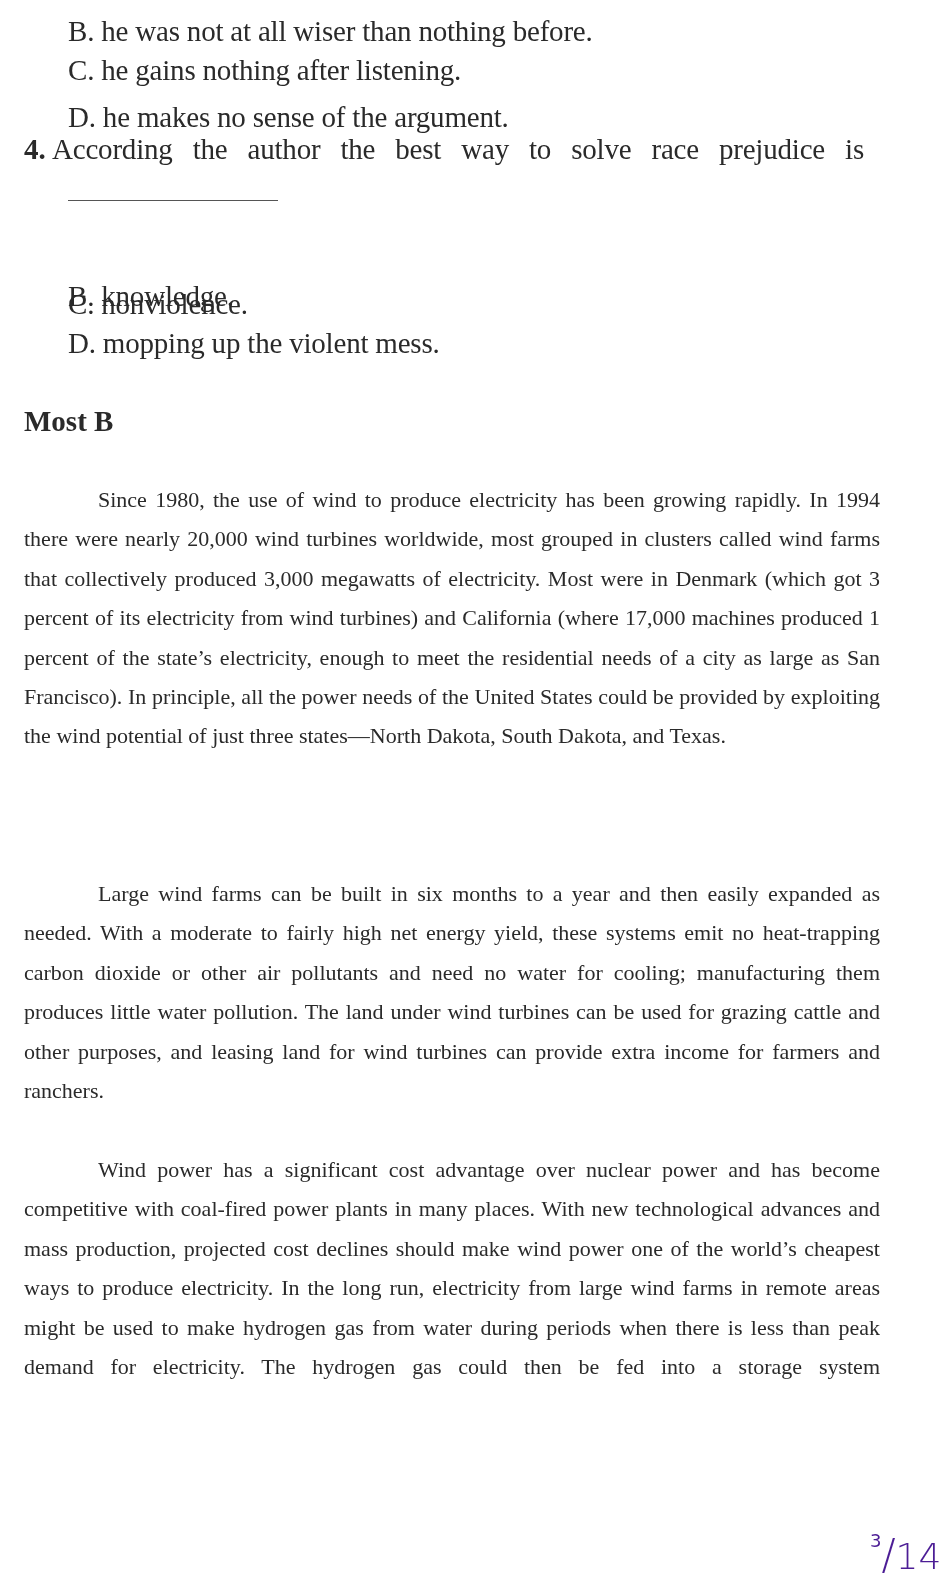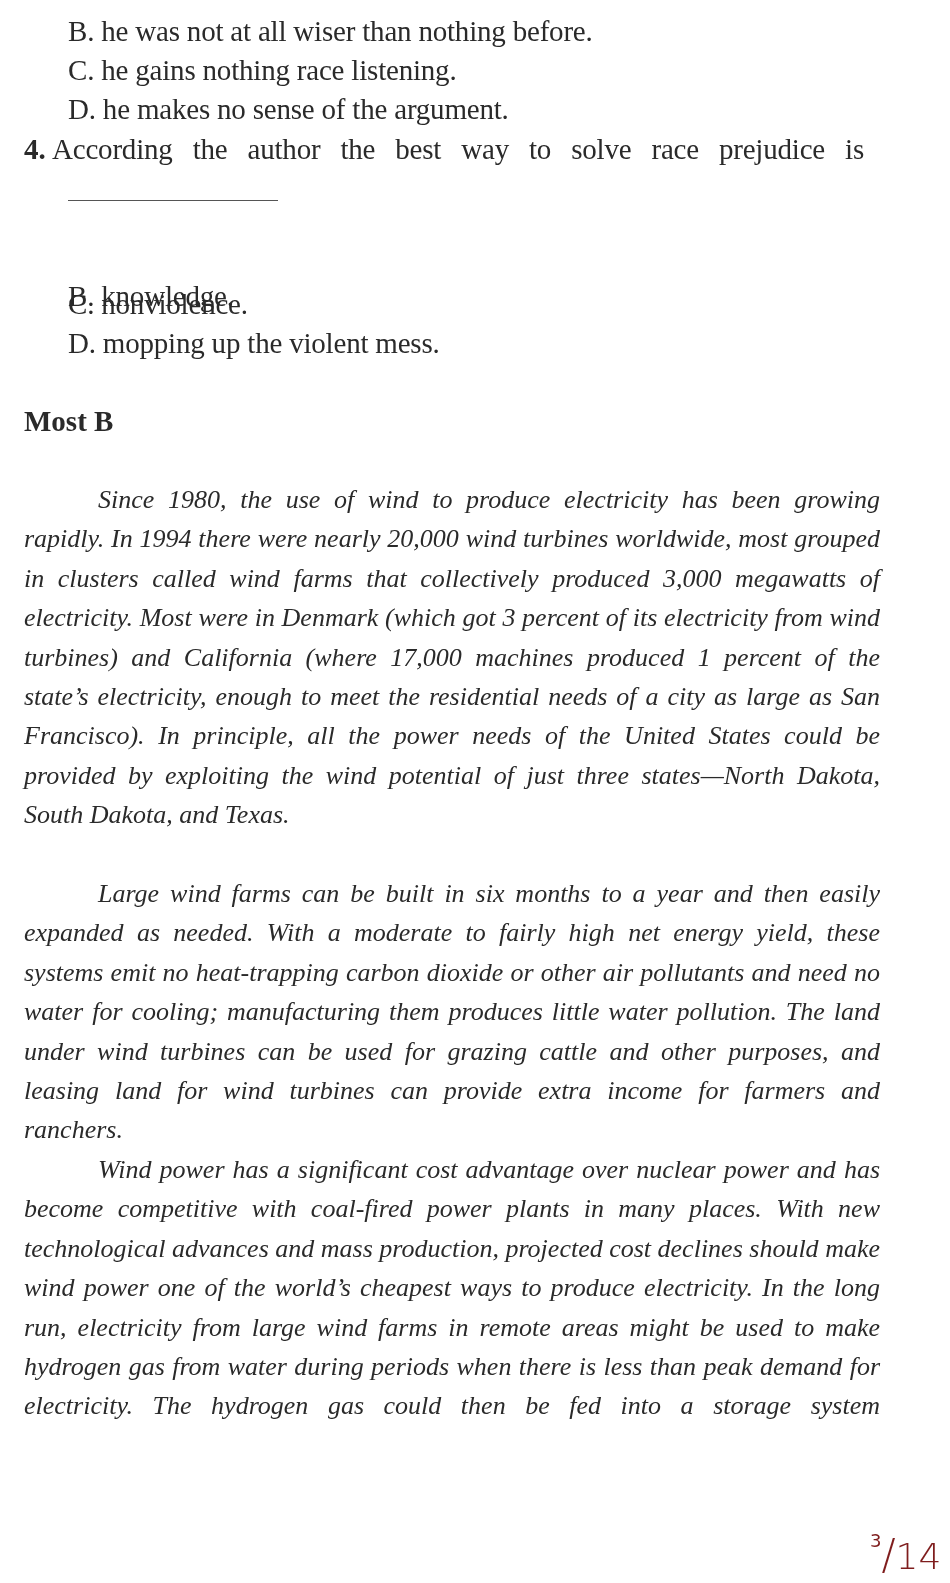--- a/index.html
+++ b/index.html
@@ -17,46 +17,46 @@
     .qnum { position: absolute; left: 24px; font-weight: bold; font-size: 29px; line-height: 39px; }
     .q-text { left: 52px; width: 812px; text-align: justify; text-align-last: justify; white-space: normal; }
     .blank {
       position: absolute; left: 68px; top: 200px; width: 210px; height: 0;
       border-top: 1.5px solid #555;
     }
     .section-title {
       position: absolute; left: 24px; top: 402px; font-size: 29px; line-height: 39px; font-weight: bold;
     }
     .para {
-      position: absolute; left: 24px; width: 856px; font-size: 26px; line-height: 39.4px;
-      text-align: justify; text-indent: 74px; margin: 0; font-style: italic;
+      position: absolute; left: 24px; width: 856px; font-size: 22px; line-height: 39.4px;
+      text-align: justify; text-indent: 74px; margin: 0;
     }
     .para-last-partial { text-align-last: justify; }
     .page-number {
       position: absolute; left: 870px; top: 1530px; font-family: "DejaVu Sans", sans-serif;
-      color: #7f1d1d;
+      color: #4c1d95;
     }
     .page-number .cur { font-size: 18px; vertical-align: top; }
     .page-number .slash { font-size: 42px; font-weight: 200; }
     .page-number .tot { font-size: 36px; font-weight: 200; }
   </style>
 </head>
 <body>
 
 <div class="page">
 
   <div class="line opt" style="top:12px;">
     <span>B.</span>
     <span>he was not at all wiser than nothing before.</span>
   </div>
   <div class="line opt" style="top:51px;">
     <span>C.</span>
-    <span>he gains nothing race listening.</span>
+    <span>he gains nothing after listening.</span>
   </div>
-  <div class="line opt" style="top:90px;">
+  <div class="line opt" style="top:98px;">
     <span>D.</span>
     <span>he makes no sense of the argument.</span>
   </div>
 
   <div class="qnum" style="top:130px;">4.</div>
   <div class="line q-text" style="top:130px;">According the author the best way to solve race prejudice is</div>
   <div class="blank"></div>
 
   <div class="line opt" style="top:246px;margin-top:31px;">
     <span>B.</span>

